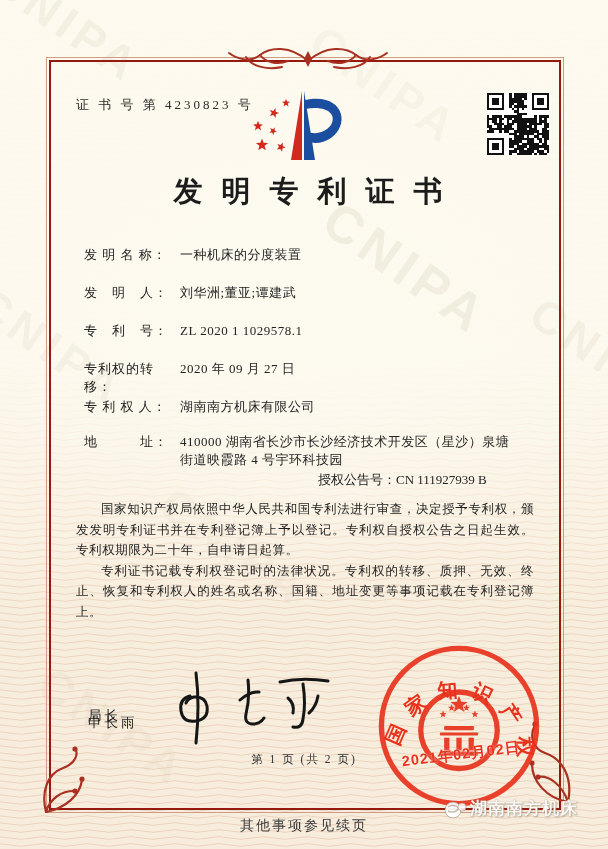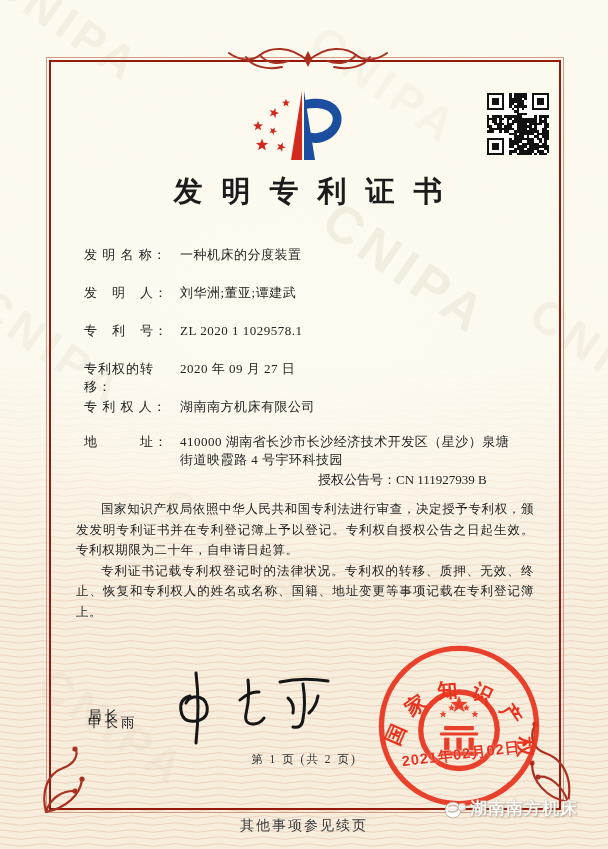--- a/index.html
+++ b/index.html
@@ -212,20 +212,21 @@
     <g stroke="#a93122" stroke-width="2.2" fill="none" stroke-linecap="round">
       <path d="M74,90 C79,66 69,47 51,41 C39,37 35,24 41,13"></path>
       <path d="M74,90 C52,86 38,69 38,52"></path>
       <path d="M74,90 C68,72 54,63 44,65"></path>
     </g>
     <circle cx="41" cy="12" r="2.6" fill="#a93122"></circle>
     <circle cx="38" cy="51" r="2.6" fill="#a93122"></circle>
     <circle cx="44" cy="65" r="2.6" fill="#a93122"></circle>
   </svg>
 
+  <div class="cert-no">证 书 号 第 4230823 号</div>
 
   <svg class="logo" width="118" height="82" viewBox="0 0 118 82">
     <path d="M62,14 C100,6 108,38 88,52 C77,59 68,58 62,53 L62,44 C70,50 82,47 88,39 C94,29 85,19 62,23 Z" fill="#1c4ea0"></path>
     <polygon points="59,5 48,74 59,74" fill="#d3281c"></polygon>
     <polygon points="61,5 61,74 72,74" fill="#1c4ea0"></polygon>
     <path fill="#d3281c" d="M43.0,12.8L44.0,15.6L47.0,15.7L44.7,17.5L45.5,20.4L43.0,18.8L40.5,20.4L41.3,17.5L39.0,15.7L42.0,15.6Z"></path>
     <path fill="#d3281c" d="M32.5,22.0L32.7,25.7L36.2,26.9L32.8,28.3L32.7,31.9L30.4,29.1L26.8,30.1L28.8,27.0L26.8,24.0L30.3,24.9Z"></path>
     <path fill="#d3281c" d="M15.0,34.8L16.3,38.2L19.9,38.4L17.1,40.7L18.1,44.2L15.0,42.2L11.9,44.2L12.9,40.7L10.1,38.4L13.7,38.2Z"></path>
     <path fill="#d3281c" d="M31.9,41.5L31.5,44.3L33.9,45.7L31.2,46.2L30.5,49.0L29.2,46.5L26.4,46.7L28.3,44.7L27.3,42.1L29.8,43.3Z"></path>
     <path fill="#d3281c" d="M19.0,52.5L20.6,56.8L25.2,57.0L21.6,59.8L22.8,64.3L19.0,61.7L15.2,64.3L16.4,59.8L12.8,57.0L17.4,56.8Z"></path>

